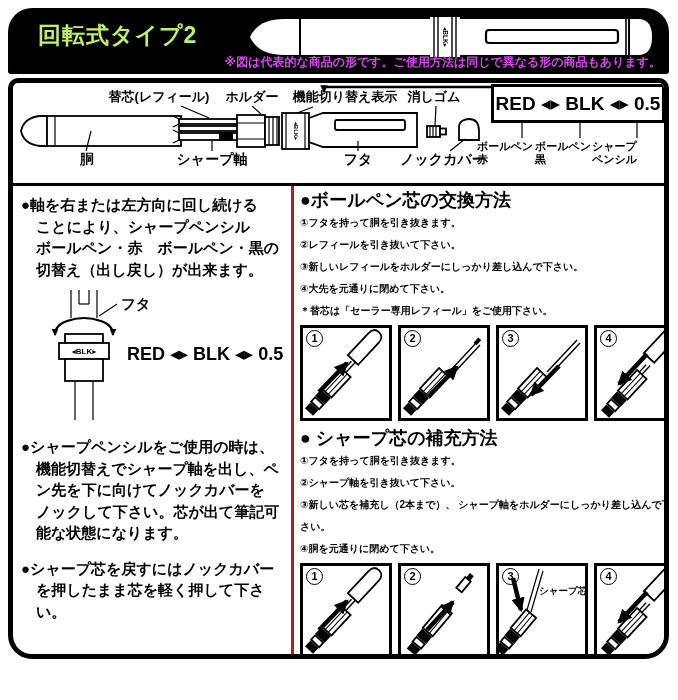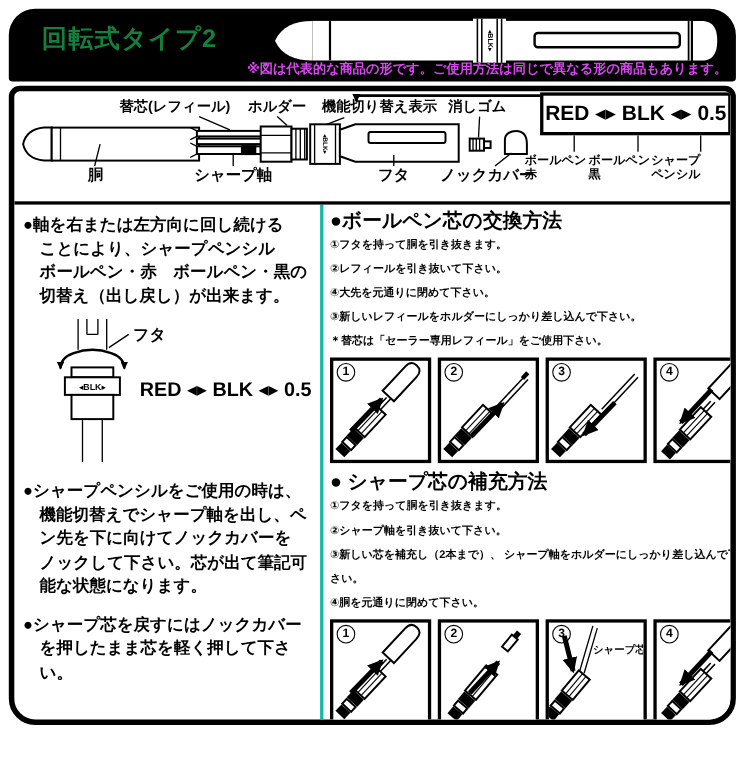--- a/index.html
+++ b/index.html
@@ -11,21 +11,21 @@
   svg { display:block; }
   .stroke { fill:#fff; stroke:#000; stroke-width:1.8; }
   .thin   { stroke:#000; stroke-width:1.2; fill:none; }
 
   
   .header-band {
     position:absolute; left:8px; top:8px; width:661px; height:66px;
     background:#000; border-radius:24px 24px 3px 3px;
   }
   .title {
-    position:absolute; left:30px; top:12px; color:#15803d;
+    position:absolute; left:30px; top:12px; color:#bef264;
     font-size:23px; font-weight:700; letter-spacing:1px;
   }
   .header-pen { position:absolute; right:16px; top:6px; }
   .header-note {
     position:absolute; right:8px; bottom:3px; color:#d946ef;
     font-size:12px; font-weight:600; letter-spacing:0px; white-space:nowrap;
   }
 
   
   .content-box {
@@ -45,21 +45,21 @@
     border:3.5px solid #000; background:#fff;
     display:flex; align-items:center; justify-content:center;
     font-size:19px; font-weight:700; white-space:nowrap;
   }
   .legend {
     position:absolute; top:57px; width:90px; text-align:left;
     font-size:11px; font-weight:700; line-height:13px;
   }
 
   .cols { display:flex; height:468px; }
-  .left-col { width:270px; border-right:3px solid #14b8a6; padding:8px 0 0 8px; box-sizing:content-box; }
+  .left-col { width:270px; border-right:3px solid #b91c1c; padding:8px 0 0 8px; box-sizing:content-box; }
   .right-col { flex:1; padding:2px 0 0 6px; }
 
   .para {
     width:258px; font-size:15px; line-height:21.5px; font-weight:600;
     white-space:pre-line; padding-left:15px; text-indent:-15px;
   }
   .para.p2 { margin-top:12px; }
   .para.p3 { margin-top:14px; }
   .rot-diagram { margin:8px 0 0 10px; }
 
@@ -230,22 +230,22 @@
       <div class="para p3">●シャープ芯を戻すにはノックカバー
 を押したまま芯を軽く押して下さ
 い。</div>
     </div>
 
     <div class="right-col">
 
       <div class="r-heading">●ボールペン芯の交換方法</div>
       <div class="r-step">①フタを持って胴を引き抜きます。</div>
       <div class="r-step">②レフィールを引き抜いて下さい。</div>
+      <div class="r-step">③新しいレフィールをホルダーにしっかり差し込んで下さい。</div>
       <div class="r-step">④大先を元通りに閉めて下さい。</div>
-      <div class="r-step">③新しいレフィールをホルダーにしっかり差し込んで下さい。</div>
       <div class="r-step">＊替芯は「セーラー専用レフィール」をご使用下さい。</div>
 
       <div class="fig-row">
         <div class="fig">
           <span class="num">1</span>
           <svg width="86" height="90" viewBox="0 0 86 90">
             <g transform="translate(6,84) rotate(-47)">
               <rect x="0" y="-5.5" width="8" height="11" fill="#000"></rect>
               <rect x="9" y="-5.5" width="6" height="11" class="stroke" stroke-width="1.6"></rect>
               <rect x="16" y="-6.5" width="9" height="13" fill="#000"></rect>

